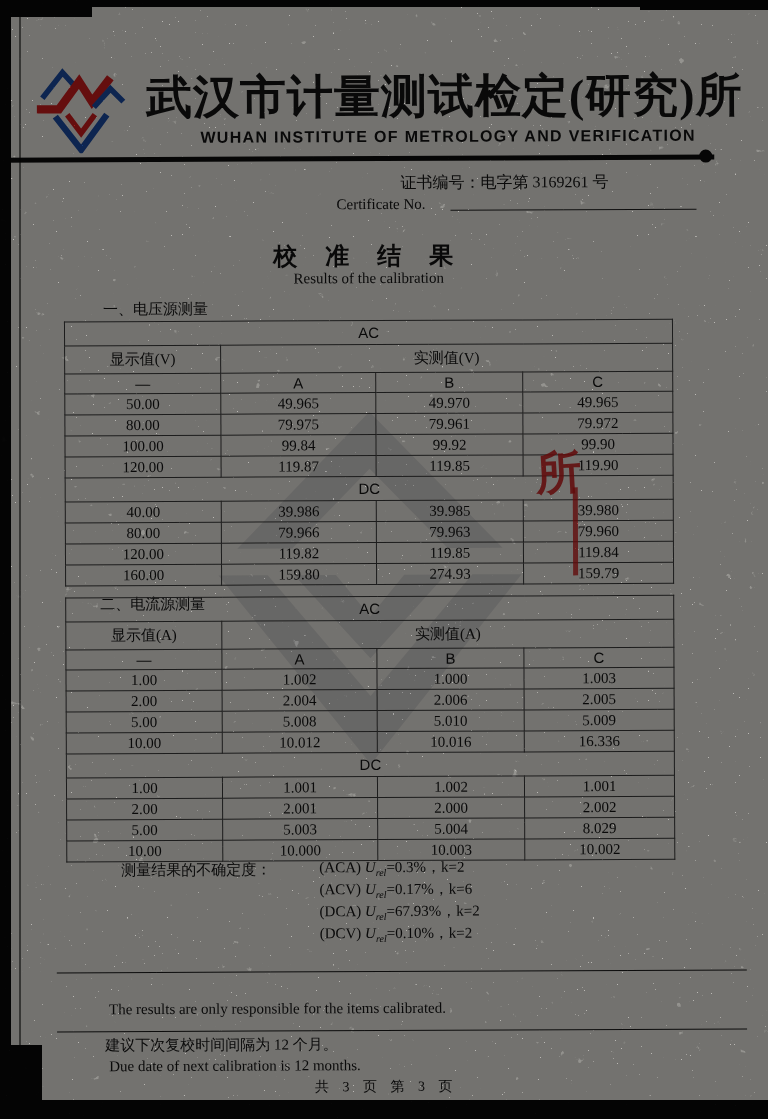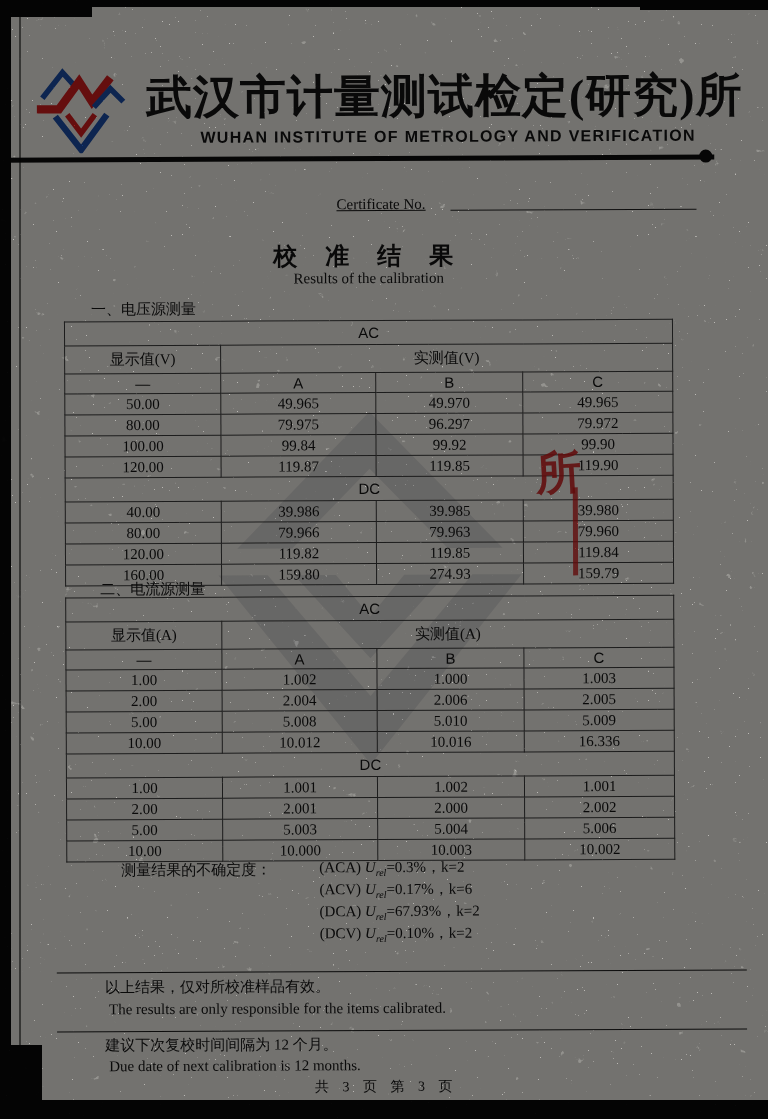--- a/index.html
+++ b/index.html
@@ -14,21 +14,21 @@
   .noise-svg{position:absolute;left:0;top:0;pointer-events:none;z-index:40;}
   
   .inst-title{left:148px;top:66px;width:618px;font-size:46px;font-weight:900;
     letter-spacing:1px;white-space:nowrap;z-index:5;}
   .inst-sub{left:150px;top:128px;width:600px;text-align:center;font-size:16px;
     font-weight:bold;letter-spacing:1.3px;font-family:"Liberation Sans",sans-serif;z-index:5;}
   .rule-thick{left:0;top:156px;width:716px;height:5px;background:#0d0d0d;z-index:5;}
   .rule-dot{left:701px;top:151px;width:13px;height:13px;border-radius:50%;background:#0d0d0d;z-index:5;}
   
   .cert-cn{left:402px;top:173px;font-size:16px;white-space:nowrap;z-index:5;}
-  .cert-en{left:338px;top:196px;font-size:15px;z-index:5;text-decoration:underline;}
+  .cert-en{left:338px;top:196px;font-size:15px;z-index:5;}
   .cert-underline{left:452px;top:210px;width:246px;border-top:1.5px solid #222;z-index:5;}
   
   .sec-cn{left:240px;top:240px;width:260px;text-align:center;font-size:24px;font-weight:bold;
     letter-spacing:11px;z-index:5;}
   .sec-en{left:240px;top:270px;width:260px;text-align:center;font-size:15px;z-index:5;}
   
   .watermark{left:180px;top:408px;z-index:1;opacity:.55;}
   
   .tbl-title{font-size:15px;z-index:6;white-space:nowrap;}
   table.meas{position:absolute;left:65px;width:608px;border-collapse:collapse;
@@ -72,35 +72,38 @@
       <polyline points="64,50 82,30 96,44" stroke="#1d4fa8" stroke-width="6" fill="none"></polyline>
       <polyline points="22,60 50,96 78,58" stroke="#1d4fa8" stroke-width="7" fill="none"></polyline>
       <polyline points="35,58 50,78 65,58" stroke="#d42020" stroke-width="6" fill="none"></polyline>
     </svg>
 
     <div class="abs inst-title">武汉市计量测试检定(研究)所</div>
     <div class="abs inst-sub">WUHAN INSTITUTE OF METROLOGY AND VERIFICATION</div>
     <div class="abs rule-thick"></div>
     <div class="abs rule-dot"></div>
 
+    <div class="abs cert-cn">
+      <span>证书编号：</span><span>电字第 3169261 号</span>
+    </div>
     <div class="abs cert-en">Certificate No.</div>
     <div class="abs cert-underline"></div>
 
     <div class="abs sec-cn">校 准 结 果</div>
     <div class="abs sec-en">Results of the calibration</div>
 
     <svg class="abs watermark" width="380" height="360" viewBox="0 0 200 190">
       <g fill="#c7c7c7">
         <polygon points="100,2 170,74 141,74 100,32 59,74 30,74"></polygon>
         <polygon points="20,88 46,88 100,152 154,88 180,88 100,188"></polygon>
         <polygon points="60,88 82,88 100,110 118,88 140,88 100,132"></polygon>
       </g>
     </svg>
 
-    <div class="abs tbl-title" style="left:92px;top:299px">一、电压源测量</div>
+    <div class="abs tbl-title" style="left:104px;top:299px">一、电压源测量</div>
     <table class="meas" id="tbl-voltage">
       <colgroup>
           <col style="width:156px">
           <col style="width:155px">
           <col style="width:147px">
           <col style="width:150px">
         </colgroup>
       <tbody>
         <tr class="band">
           <td colspan="4">AC</td>
@@ -119,21 +122,21 @@
       <tbody class="data">
           <tr>
             <td>50.00</td>
             <td>49.965</td>
             <td>49.970</td>
             <td>49.965</td>
           </tr>
           <tr>
             <td>80.00</td>
             <td>79.975</td>
-            <td>96.297</td>
+            <td>79.961</td>
             <td>79.972</td>
           </tr>
           <tr>
             <td>100.00</td>
             <td>99.84</td>
             <td>99.92</td>
             <td>99.90</td>
           </tr>
           <tr>
             <td>120.00</td>
@@ -168,21 +171,21 @@
           </tr>
           <tr>
             <td>160.00</td>
             <td>159.80</td>
             <td>274.93</td>
             <td>159.79</td>
           </tr>
         </tbody>
     </table>
 
-    <div class="abs tbl-title" style="left:100px;top:579px">二、电流源测量</div>
+    <div class="abs tbl-title" style="left:100px;top:594px">二、电流源测量</div>
     <table class="meas" id="tbl-current">
       <colgroup>
           <col style="width:156px">
           <col style="width:155px">
           <col style="width:147px">
           <col style="width:150px">
         </colgroup>
       <tbody>
         <tr class="band">
           <td colspan="4">AC</td>
@@ -239,21 +242,21 @@
           <tr>
             <td>2.00</td>
             <td>2.001</td>
             <td>2.000</td>
             <td>2.002</td>
           </tr>
           <tr>
             <td>5.00</td>
             <td>5.003</td>
             <td>5.004</td>
-            <td>5.006</td>
+            <td>8.029</td>
           </tr>
           <tr>
             <td>10.00</td>
             <td>10.000</td>
             <td>10.003</td>
             <td>10.002</td>
           </tr>
         </tbody>
     </table>
 
@@ -270,21 +273,20 @@
     <div class="abs unc-line" style="top:924px">
       <span>(DCV)</span>&nbsp;<i><span>U</span><sub>rel</sub></i><span>=0.10%，k=2</span>
     </div>
 
     <div class="abs stamp">
       <span class="ch">所</span>
       <span class="tail"></span>
     </div>
 
     <div class="abs f-rule" style="top:971px"></div>
-    <div class="abs f-cn" style="top:977px">以上结果，仅对所校准样品有效。</div>
     <div class="abs f-en" style="top:1000px">The results are only responsible for the items calibrated.</div>
     <div class="abs f-rule" style="top:1030px"></div>
     <div class="abs f-cn" style="top:1035px">建议下次复校时间间隔为 12 个月。</div>
     <div class="abs f-en" style="top:1057px">Due date of next calibration is  12   months.</div>
     <div class="abs page-num">共 3 页 第 3 页</div>
   </div>
 
   <div class="edge" style="left:0;top:0;width:11px;height:1119px"></div>
   <div class="edge" style="left:19px;top:0;width:2px;height:1105px;opacity:.55"></div>
   <div class="edge" style="left:0;top:0;width:768px;height:7px"></div>

